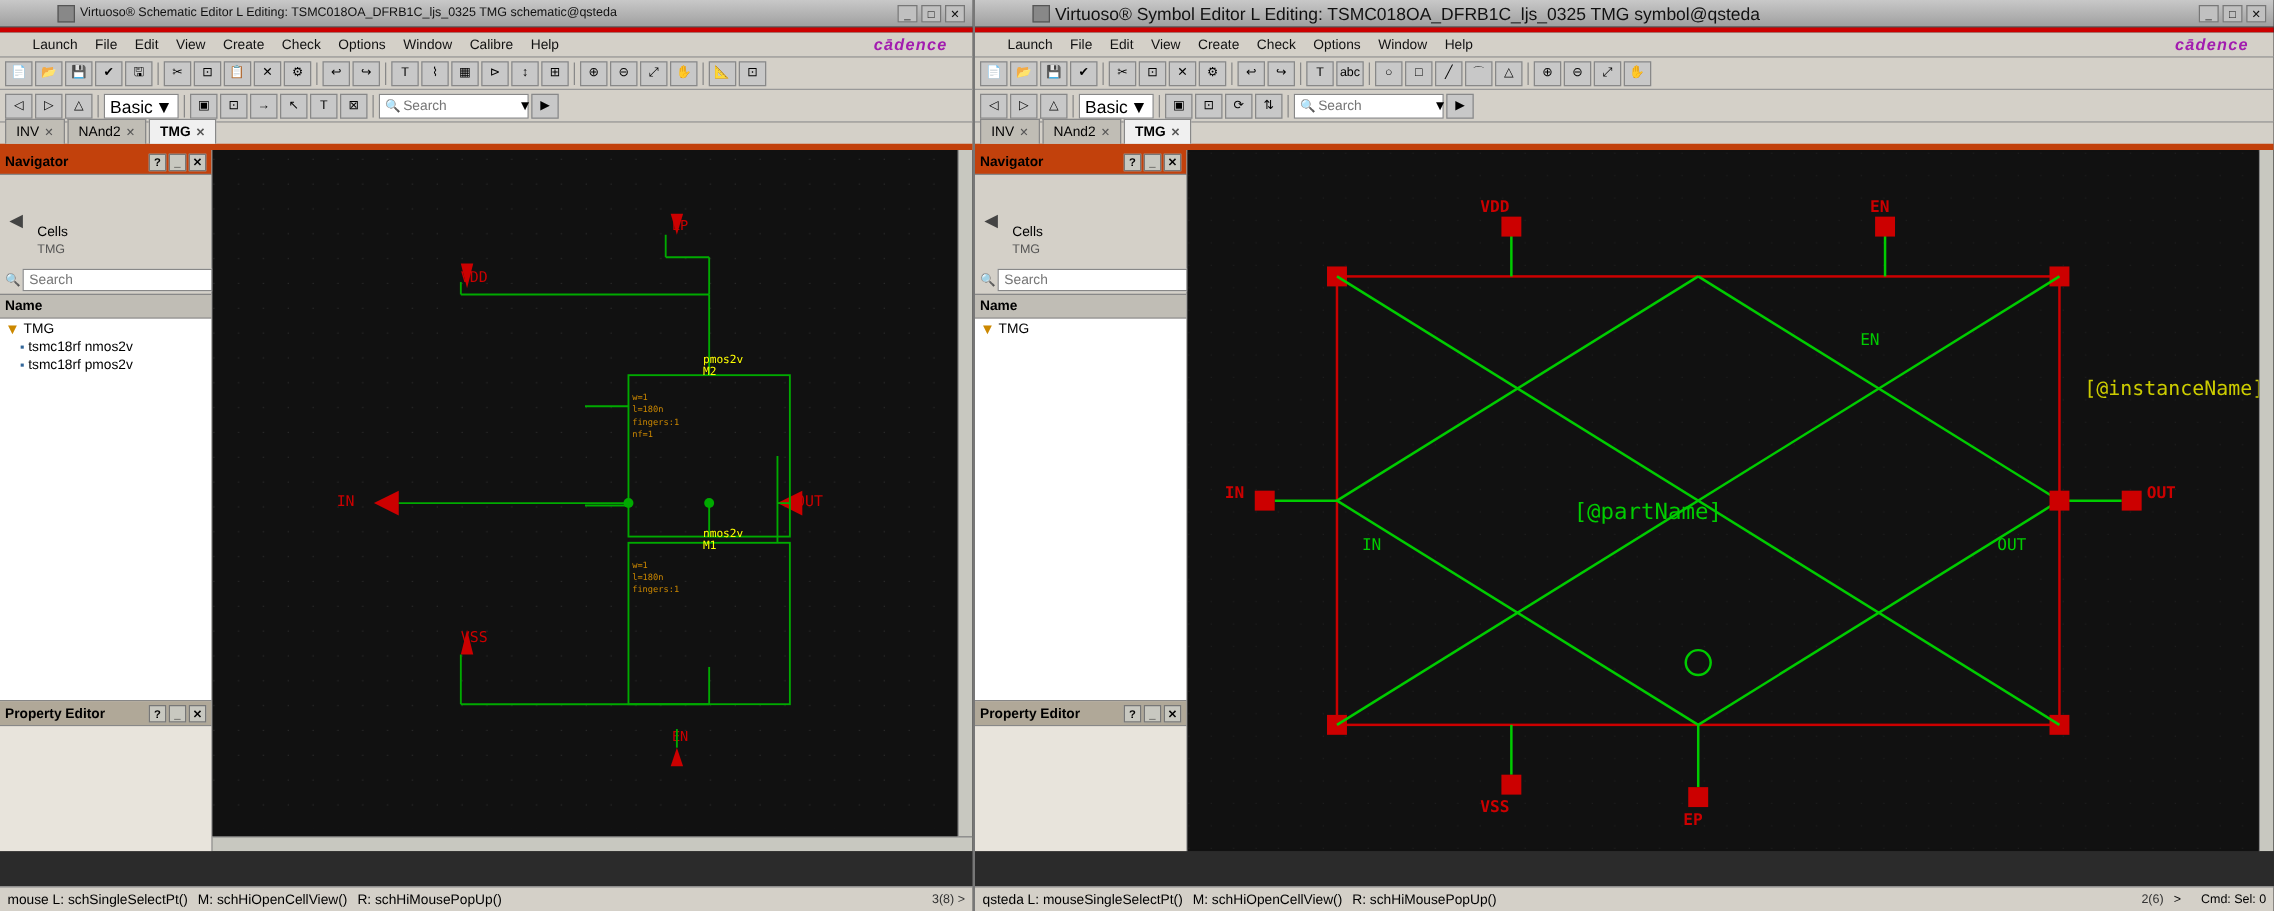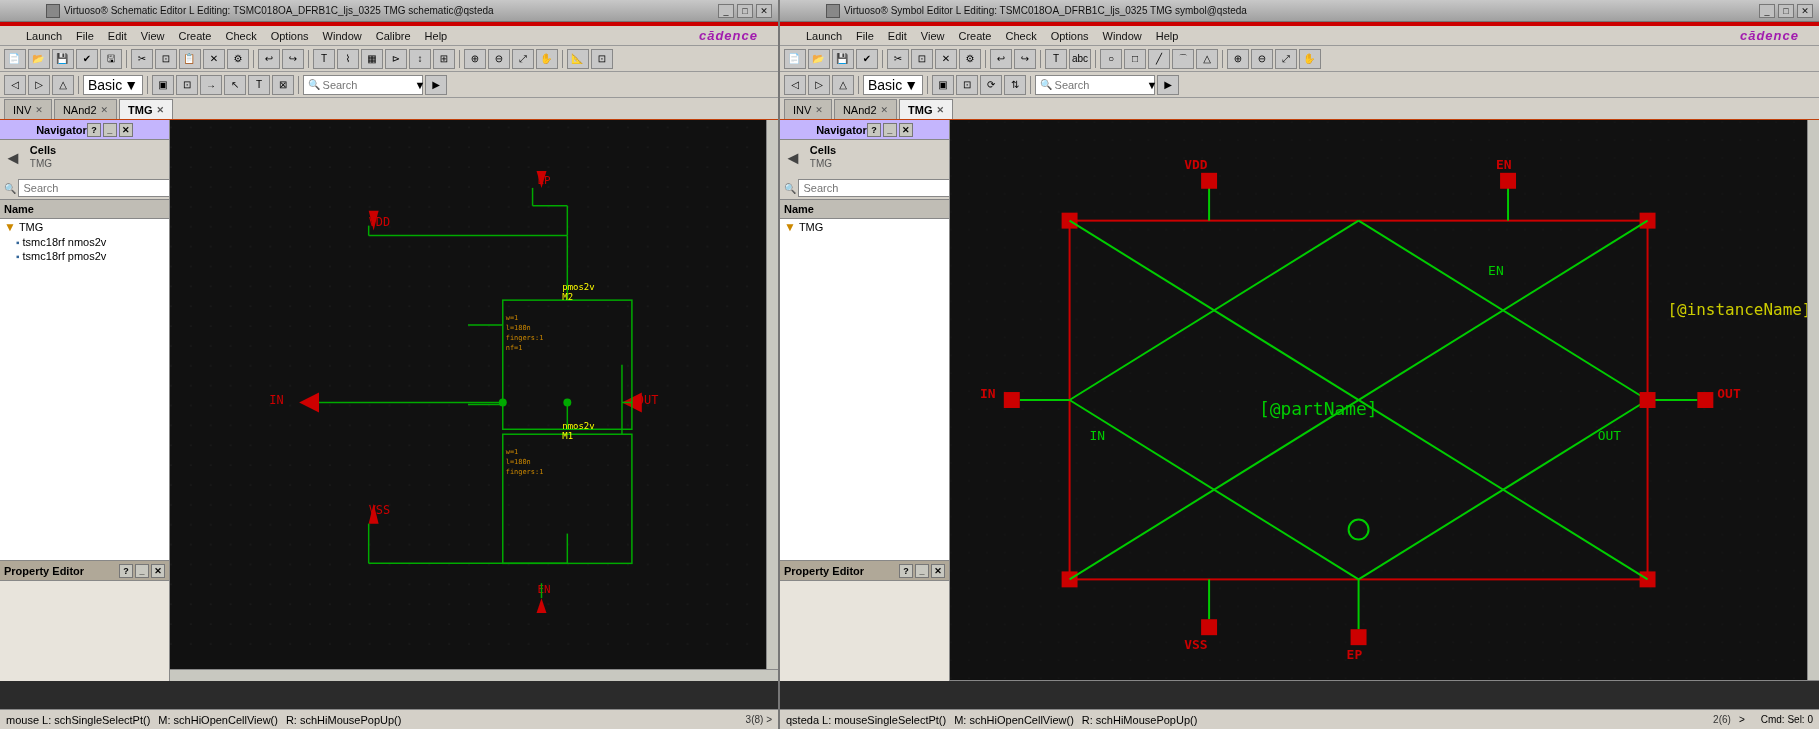--- a/index.html
+++ b/index.html
@@ -157,21 +157,21 @@
       border-bottom: 1px solid #999;
     }
 
     
     .tab-bar {
       height: 22px;
       background: #d4d0c8;
       display: flex;
       align-items: flex-end;
       padding: 0 4px;
-      border-bottom: 1px solid #c2410c;
+      border-bottom: 5px solid #c2410c;
     }
 
     .tab {
       height: 20px;
       padding: 0 8px;
       background: #c0bdb5;
       border: 1px solid #888;
       border-bottom: none;
       display: flex;
       align-items: center;
@@ -196,25 +196,25 @@
     .navigator {
       width: 170px;
       background: #d4d0c8;
       border-right: 1px solid #888;
       display: flex;
       flex-direction: column;
     }
 
     .navigator-header {
       height: 20px;
-      background: #c4b5fd;
+      background: #c2410c;
       display: flex;
       align-items: center;
       padding: 0 4px;
-      justify-content: center;
+      justify-content: space-between;
       border-bottom: 1px solid #888;
       font-size: 11px;
       font-weight: bold;
     }
 
     .navigator-header-btns {
       display: flex;
       gap: 2px;
     }
 
@@ -229,22 +229,23 @@
       justify-content: center;
       cursor: pointer;
     }
 
     .navigator-cells {
       padding: 4px;
       font-size: 11px;
     }
 
     .nav-cells-header {
-      font-weight: bold;
+      font-weight: normal;
       margin-bottom: 2px;
+      margin-top: 36px;
     }
 
     .nav-cells-sub {
       color: #555;
       font-size: 10px;
       margin-bottom: 4px;
     }
 
     .nav-back-btn {
       font-size: 18px;
@@ -738,21 +739,21 @@
     <span>R: schHiMousePopUp()</span>
     <span class="status-coords">3(8) &gt;</span>
   </div>
 </div>
 
 <div class="right-panel">
 
   <div class="title-bar">
     <div class="title-bar-left">
       <div class="title-bar-icon"></div>
-      <span style="font-size:10px; max-width:700px; overflow:hidden; white-space:nowrap;">Virtuoso® Symbol Editor L Editing: TSMC018OA_DFRB1C_ljs_0325 TMG symbol@qsteda</span>
+      <span style="font-size:14px; max-width:700px; overflow:hidden; white-space:nowrap;">Virtuoso® Symbol Editor L Editing: TSMC018OA_DFRB1C_ljs_0325 TMG symbol@qsteda</span>
     </div>
     <div class="title-bar-controls">
       <div class="title-btn">_</div>
       <div class="title-btn">□</div>
       <div class="title-btn">✕</div>
     </div>
   </div>
 
   <div class="red-bar"></div>
 

